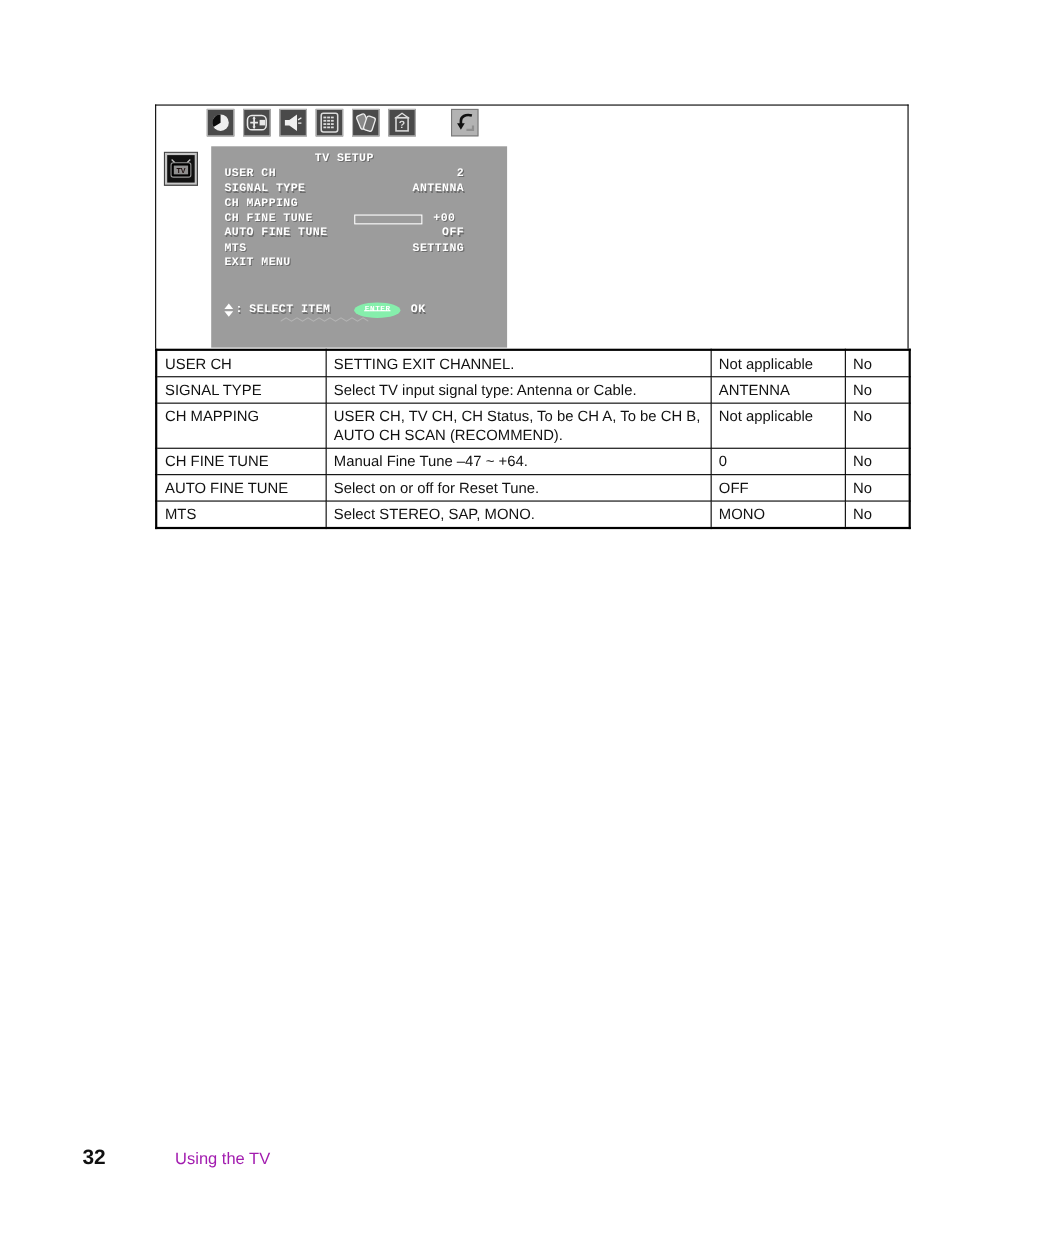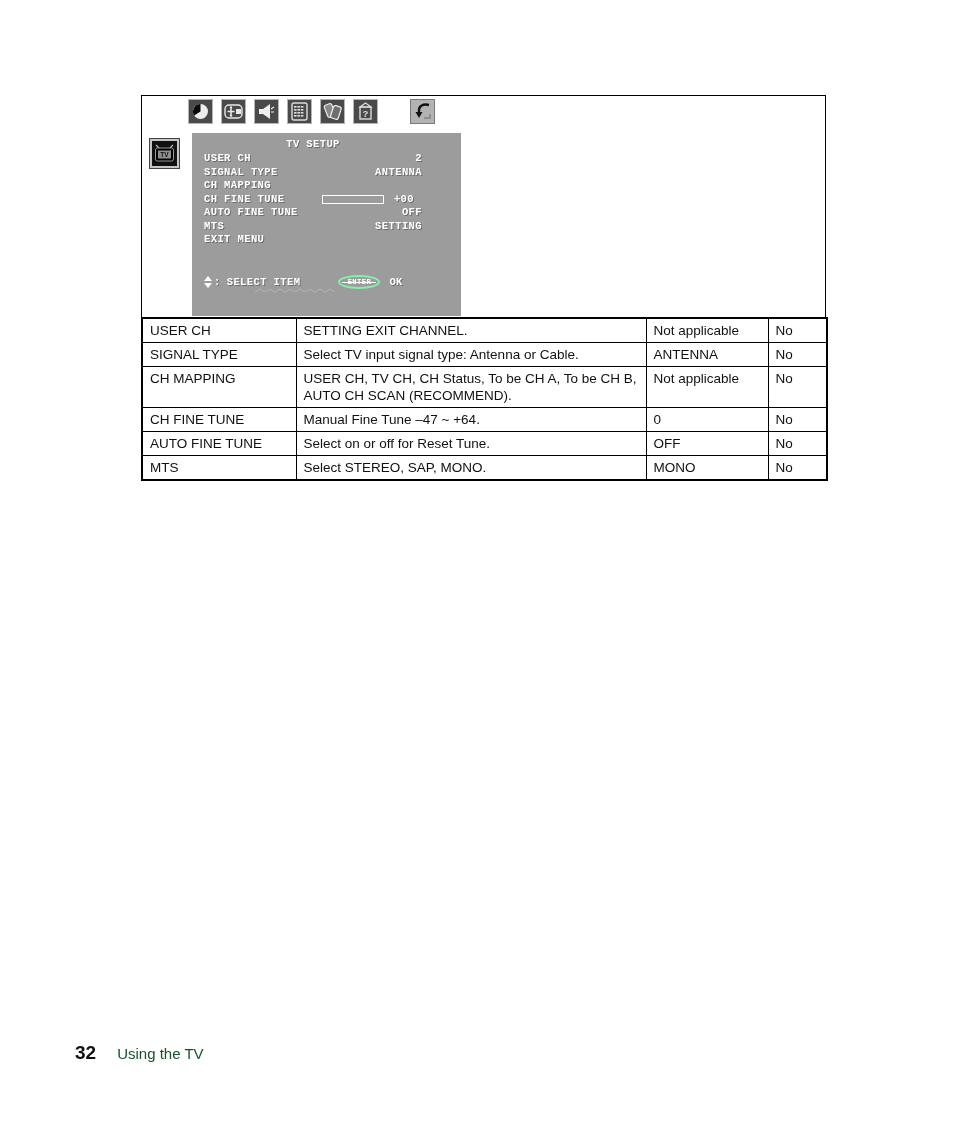--- a/index.html
+++ b/index.html
@@ -46,22 +46,22 @@
   }
   .slider-fill{height:100%;width:52%;background:#fff;}
 
   .osd-hint{position:absolute;left:12px;top:140px;height:18px;display:flex;align-items:center;}
   .arrows{display:flex;flex-direction:column;gap:2px;margin-right:2px;}
   .tri-up{width:0;height:0;border-left:4px solid transparent;border-right:4px solid transparent;border-bottom:5px solid #fff;}
   .tri-down{width:0;height:0;border-left:4px solid transparent;border-right:4px solid transparent;border-top:5px solid #fff;}
   .hint-colon{margin-right:6px;}
   .squiggle{position:absolute;left:51px;top:15px;}
   .enter-oval{
-    position:relative;margin-left:38px;width:42px;height:14px;box-sizing:border-box;
-    border:2px solid #86efac;border-radius:50%;
+    position:relative;margin-left:22px;width:42px;height:14px;box-sizing:border-box;
+    border:7px solid #86efac;border-radius:50%;
     display:flex;align-items:center;justify-content:center;
     font-size:7px;letter-spacing:0.5px;text-shadow:none;
   }
   .enter-oval::before{
     content:'';position:absolute;left:2px;right:2px;top:50%;height:1px;background:#fff;
   }
   .enter-oval span{position:relative;}
   .hint-ok{margin-left:9px;}
 
   
@@ -77,23 +77,23 @@
   .setup-table col.c4{width:59px;}
   .setup-table th,.setup-table td{
     border:1.5px solid #000;vertical-align:top;text-align:left;
     padding:3px 6px 2px 7px;box-sizing:border-box;overflow:hidden;
   }
   .setup-table th{font-size:14.5px;font-weight:bold;padding-top:4px;}
   tr.hdr{height:26px;} tr.r0{height:24px;} tr.r1{height:24px;} tr.r2{height:41px;}
   tr.r3{height:24px;} tr.r4{height:24px;} tr.r5{height:25px;}
 
   
-  .footer{position:absolute;left:75px;top:1042px;display:flex;align-items:baseline;}
+  .footer{position:absolute;left:75px;top:1042px;display:flex;align-items:baseline;gap:42px;}
   .page-num{font-size:19px;font-weight:bold;}
-  .section-title{font-size:15px;margin-left:21px;color:#14532d;}
+  .section-title{font-size:15px;margin-left:21px;color:#a21caf;}
 </style>
 </head>
 <body>
 
 <div class="figure-box">
 
   <div class="toolbar">
     <div class="icon-sq">
       <svg width="21" height="21" viewBox="0 0 21 21">
         <circle cx="10.5" cy="10.5" r="7.5" fill="#eee"></circle>

